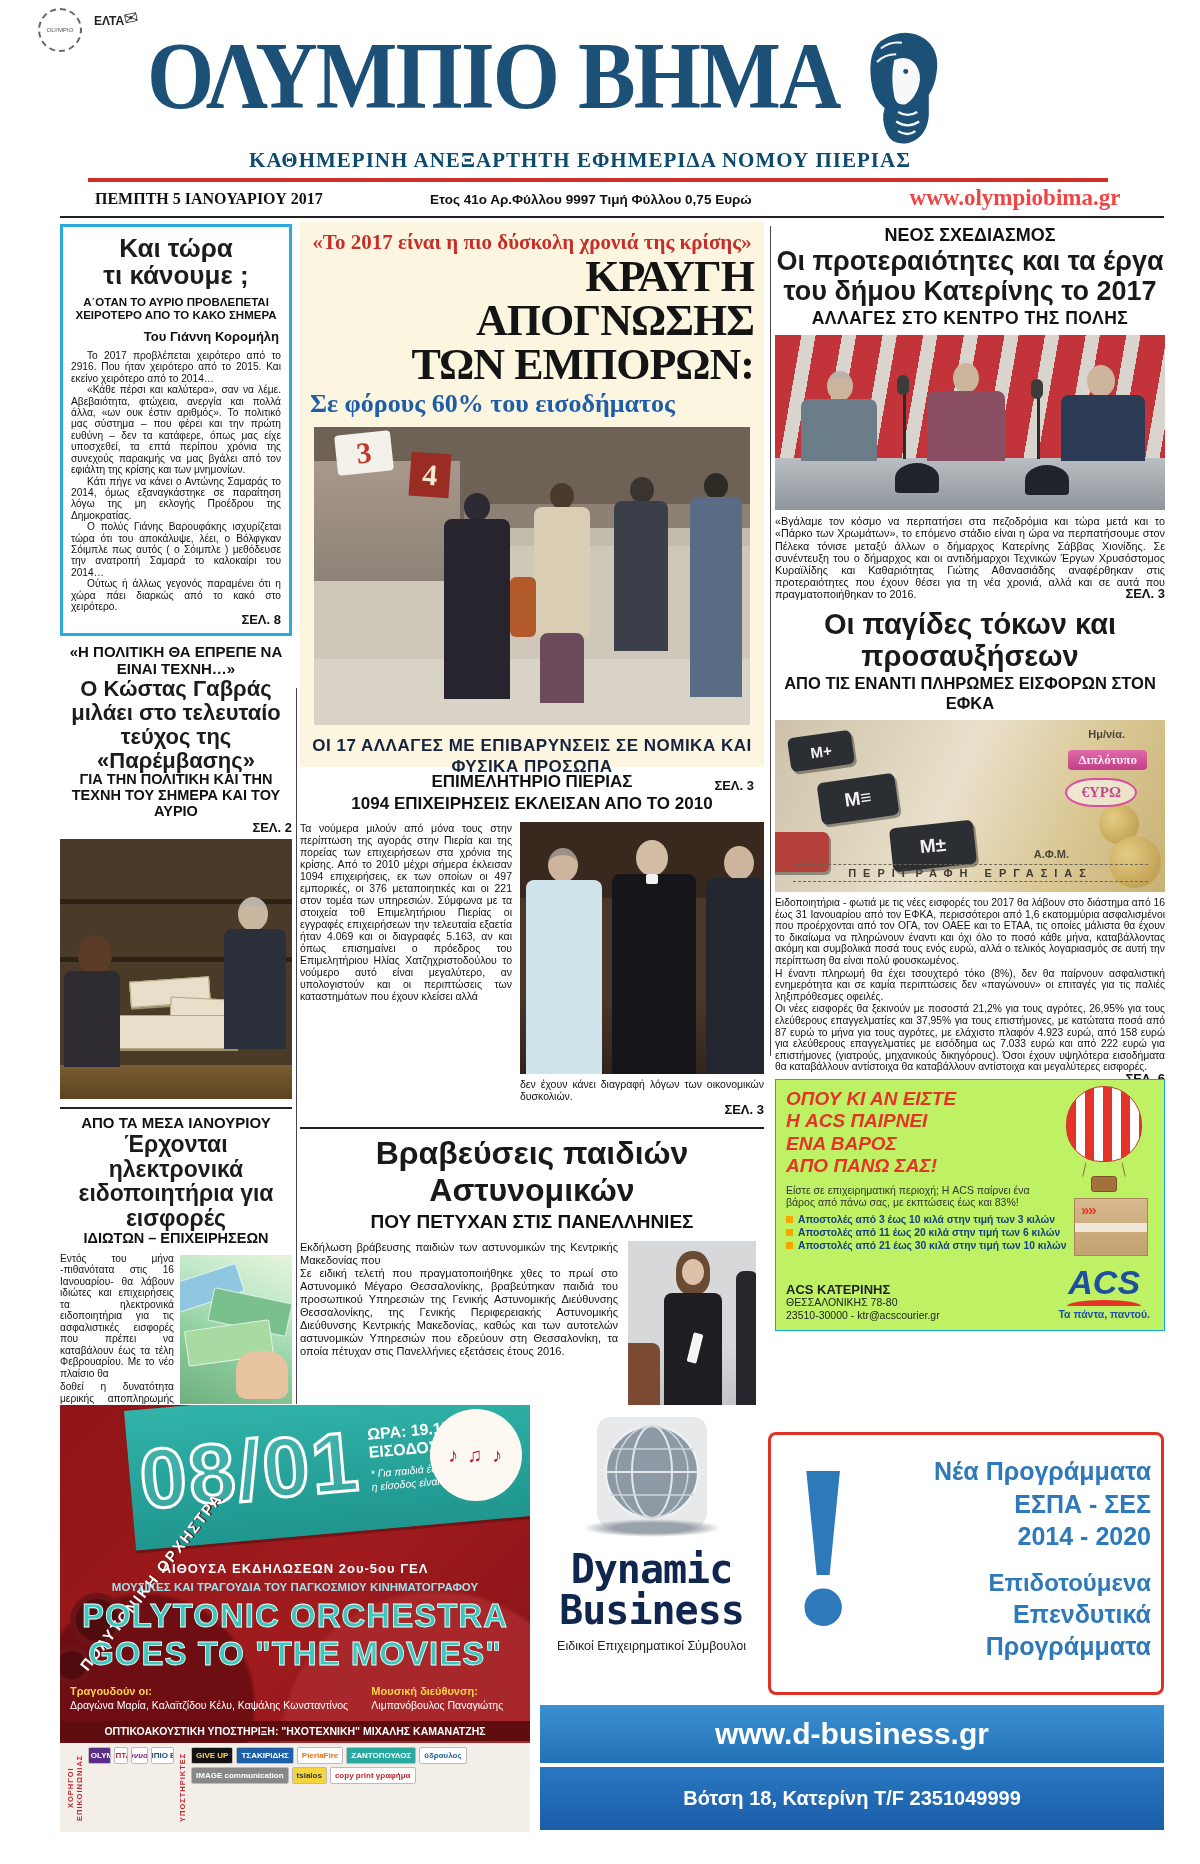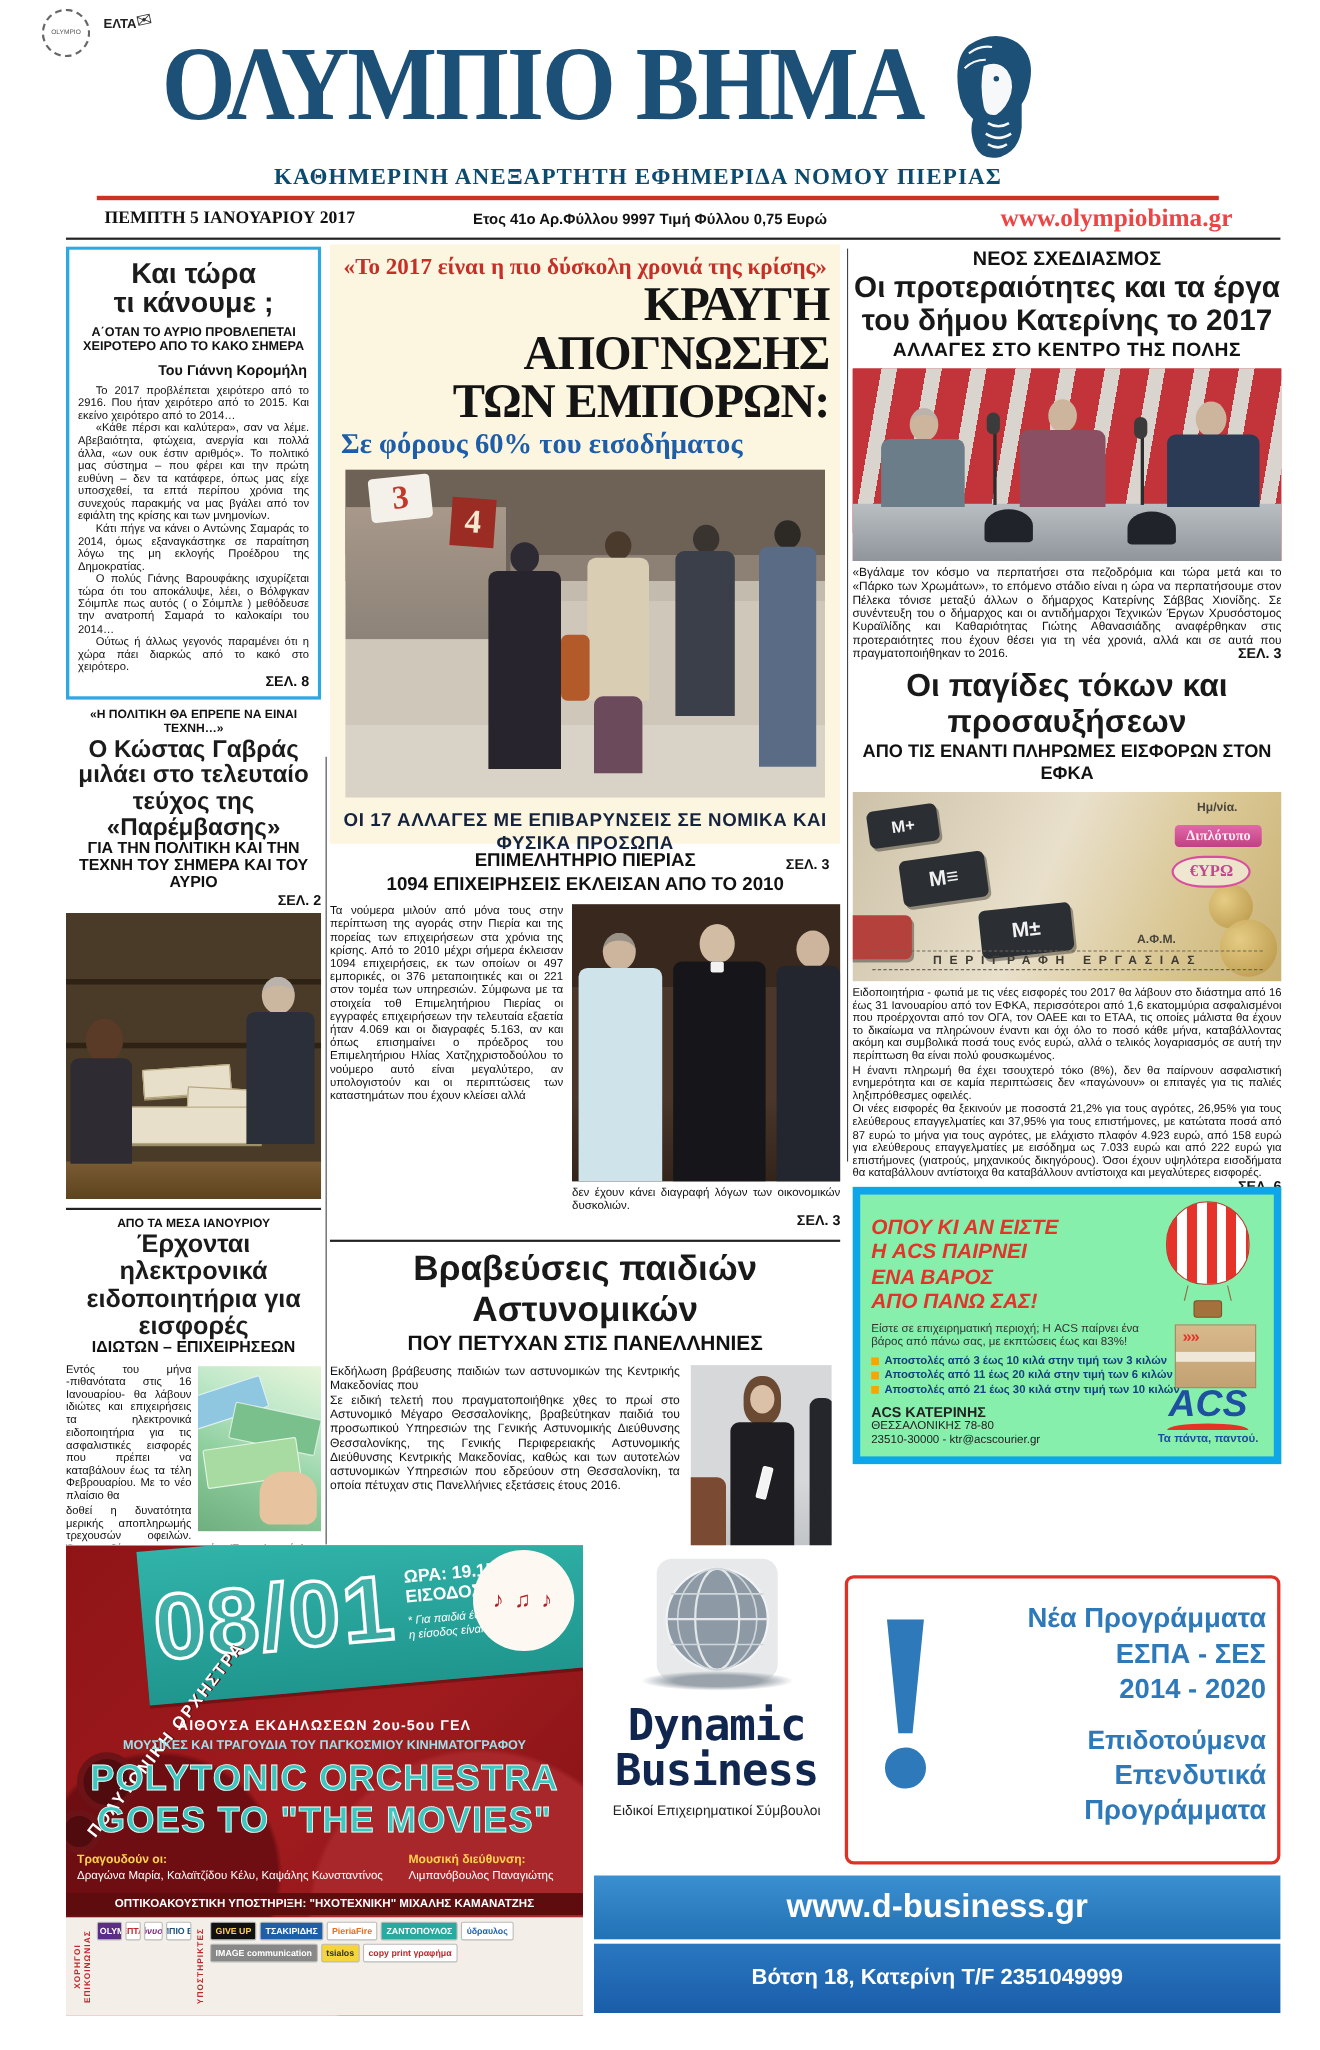--- a/index.html
+++ b/index.html
@@ -29,21 +29,21 @@
   
   #leftcol{left:60px;top:224px;width:232px;height:1180px;overflow:hidden}
   #centercol{left:300px;top:222px;width:464px;height:1183px;overflow:hidden}
   #rightcol{left:775px;top:226px;width:390px;height:1179px;overflow:hidden}
   
   .opinion-box{border:3px solid #2da9e1;padding:8px 8px 6px;background:#fff}
   .opinion-box .t{font-size:26px;font-weight:800;text-align:center;line-height:1.05;color:#1c1c1c}
   .opinion-box .s{margin-top:6px;font-size:11.5px;font-weight:800;text-align:center;line-height:1.15}
   .opinion-box .by{margin:7px 2px 6px;font-size:13px;font-weight:800;text-align:right}
   .opinion-box p{font-size:10.2px;line-height:11.4px;text-align:justify;text-indent:16px}
-  .kick{font-size:11px;font-weight:800;text-align:center;line-height:1.1}
+  .kick{font-size:15px;font-weight:800;text-align:center;line-height:1.1}
   .h-left{font-size:22px;font-weight:800;text-align:center;line-height:1.08;color:#1b1b1b}
   .sub-left{font-size:14.5px;font-weight:800;text-align:center;line-height:1.1}
   .gavras{margin-top:8px}
   .photo-library{margin-top:4px;width:232px;height:260px;background:
     linear-gradient(180deg,#3b2d1e 0 8px,transparent 8px),
     repeating-linear-gradient(90deg,#5a4630 0 10px,#6d5638 10px 14px,#493722 14px 24px),
     linear-gradient(180deg,#54422c 0%,#463télé520 100%);background-color:#4a3a28}
   .shelfline{position:absolute;left:0;width:100%;height:5px;background:#2e2214}
   .paperstack{position:absolute;background:#e7dfc9;border:1px solid #b5a77f;box-shadow:0 2px 0 #9c8f6b}
   .deskface{position:absolute;left:0;bottom:0;width:100%;height:34px;background:linear-gradient(180deg,#7a5c33,#5d431f)}
@@ -101,21 +101,21 @@
   .key{position:absolute;background:#2b2f33;border-radius:6px;color:#f2f2f2;font-weight:800;display:flex;align-items:center;justify-content:center;box-shadow:2px 3px 0 rgba(0,0,0,.35)}
   .key.red{background:#b5413c}
   .coin{position:absolute;border-radius:50%;background:radial-gradient(circle at 35% 35%,#e7cd84,#b3903e);opacity:.9}
   .calc-label{position:absolute;color:#4a463c;font-size:11px;font-weight:bold}
   .badge-pink{position:absolute;background:linear-gradient(#e06aa6,#c23f86);color:#ffe9f4;font-family:"Liberation Serif",serif;font-weight:bold;font-size:13px;padding:2px 10px;border-radius:4px}
   .oval-euro{position:absolute;border:2px solid #d84f9f;border-radius:50%/60%;color:#c2478f;font-family:"Liberation Serif",serif;font-size:15px;font-weight:bold;padding:4px 14px;background:rgba(255,255,255,.55)}
   .desc-strip{position:absolute;left:18px;bottom:10px;width:355px;border-top:1px dashed #6d675a;border-bottom:1px dashed #6d675a;color:#3f3b33;font-size:11px;font-weight:bold;letter-spacing:7px;text-align:center;padding:2px 0}
   .traps-body{margin-top:5px;font-size:10.3px;line-height:11.6px;text-align:justify}
   .traps-body p{margin-bottom:1px}
   
-  .acs{margin-top:6px;border:7px solid #0ea5e9;height:252px;position:relative;background:#86efac;padding:20px 10px}
+  .acs{margin-top:6px;border:1px solid #0ea5e9;height:252px;position:relative;background:#bef264;padding:8px 10px}
   .acs-line{color:#e6332a;font-weight:800;font-size:19px;line-height:1.18;font-style:italic}
   .acs-sub{margin-top:6px;width:250px;font-size:10.5px;line-height:12px;color:#333}
   .acs-bullets{margin-top:5px}
   .acs-bullet{display:flex;align-items:flex-start;gap:5px;font-size:10.3px;line-height:13px;color:#14407c;font-weight:bold}
   .acs-bullet .sq{width:7px;height:7px;background:#f7a600;margin-top:3px;flex:none}
   .acs-contact{position:absolute;left:10px;bottom:8px;font-size:10.5px;line-height:13px;color:#222}
   .acs-contact .b1{font-weight:800;font-size:13px}
   .acs-logo{position:absolute;right:14px;bottom:10px;text-align:center}
   .acs-logo .word{font-size:34px;font-weight:800;font-style:italic;color:#1e4fa1;line-height:.9}
   .acs-logo .swoosh{width:74px;height:6px;background:#e6332a;border-radius:50%/100% 100% 0 0;margin:2px auto}

